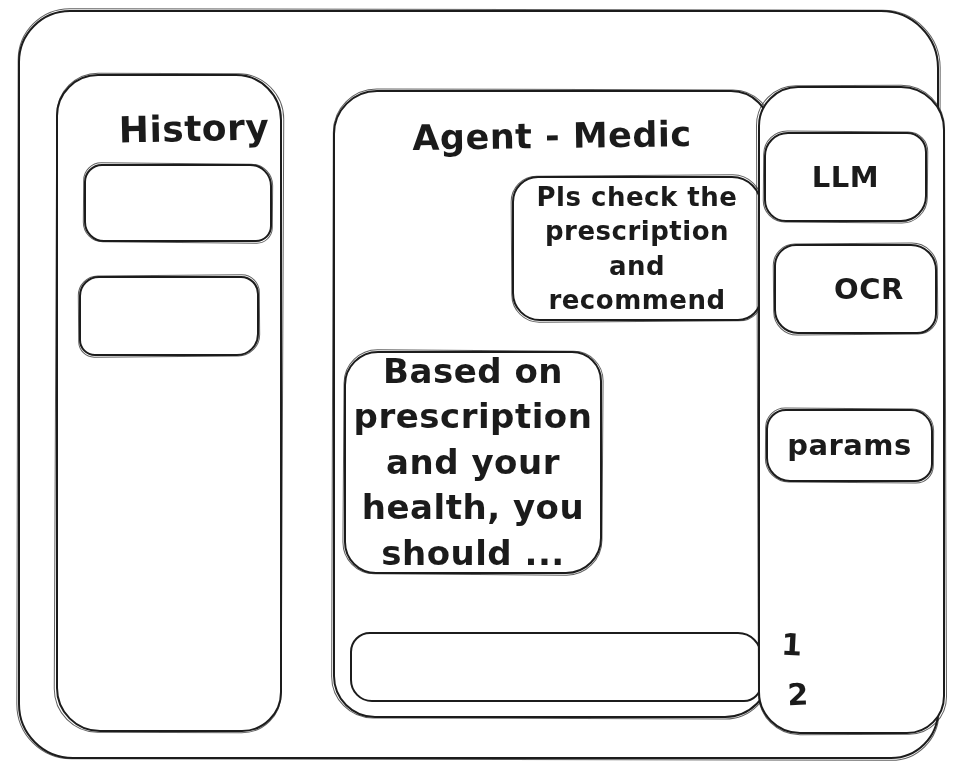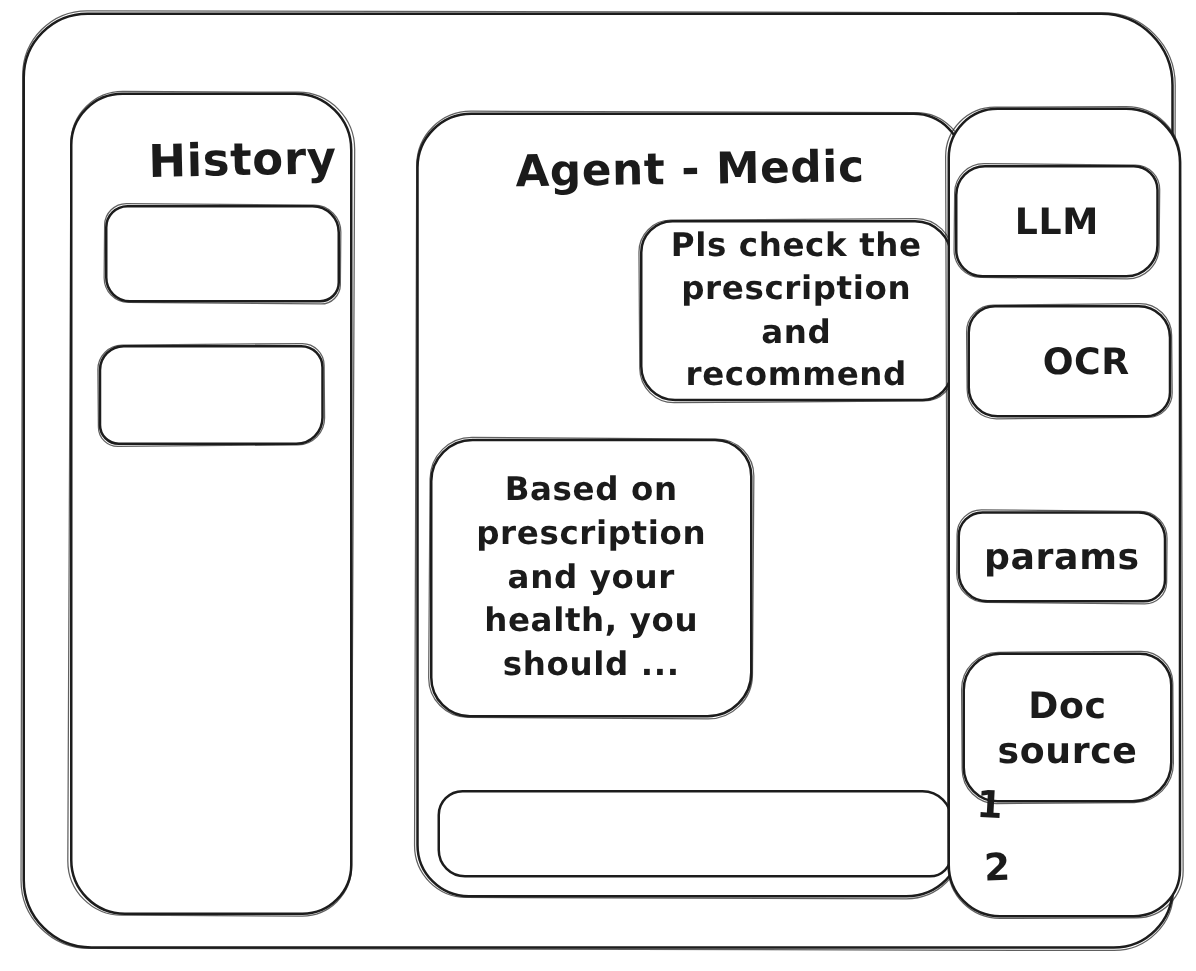--- a/index.html
+++ b/index.html
@@ -47,21 +47,21 @@
   #chat-panel { left: 278px; top: 78px; width: 438px; height: 628px; border-radius: 44px 40px 46px 42px; margin-left: 35px; --wob: 0.18deg; }
   #chat-title { left: 0; top: 20px; width: 100%; height: 48px; font-size: 35px; transform: rotate(-0.8deg); }
   #user-bubble {
     left: 177px; top: 84px; width: 250px; height: 145px;
     border-radius: 26px 30px 24px 28px; --wob: -0.4deg;
     font-size: 26px; line-height: 1.32; padding: 8px 10px;
   }
   #agent-bubble {
     left: 9px; top: 259px; width: 258px; height: 223px;
     border-radius: 34px 30px 36px 32px; --wob: 0.4deg;
-    font-size: 26px; line-height: 1.34; padding: 10px 12px;
+    font-size: 34px; line-height: 1.34; padding: 10px 12px;
   }
   #chat-input {
     left: 15px; top: 540px; width: 412px; height: 70px;
     border-radius: 20px 24px 18px 22px; --wob: -0.35deg;
     font-size: 24px; padding: 0 18px;
     font-family: "DejaVu Sans", sans-serif;
     outline: none;
   }
   #tools-panel { left: 738px; top: 74px; width: 187px; height: 648px; border-radius: 40px 44px 38px 42px; --wob: -0.2deg; }
   .tool-btn {
@@ -100,19 +100,18 @@
 
     <div class="sk hand center-flex" id="agent-bubble">Based on prescription and your health, you should ...</div>
 
     <input class="sk" id="chat-input" type="text" value="" style="">
   </div>
 
   <div class="sk" id="tools-panel">
     <div class="sk hand center-flex tool-btn" id="btn-llm">LLM</div>
     <div class="sk hand center-flex tool-btn" id="btn-ocr">OCR</div>
     <div class="sk hand center-flex tool-btn" id="btn-params">params</div>
-    <div class="sk hand center-flex tool-btn" id="btn-doc">Doc source</div>
 
     <div class="abs hand center-flex doc-num" id="doc-num-1">1</div>
     <div class="abs hand center-flex doc-num" id="doc-num-2">2</div>
   </div>
 
 </div>
 
 </body></html>

